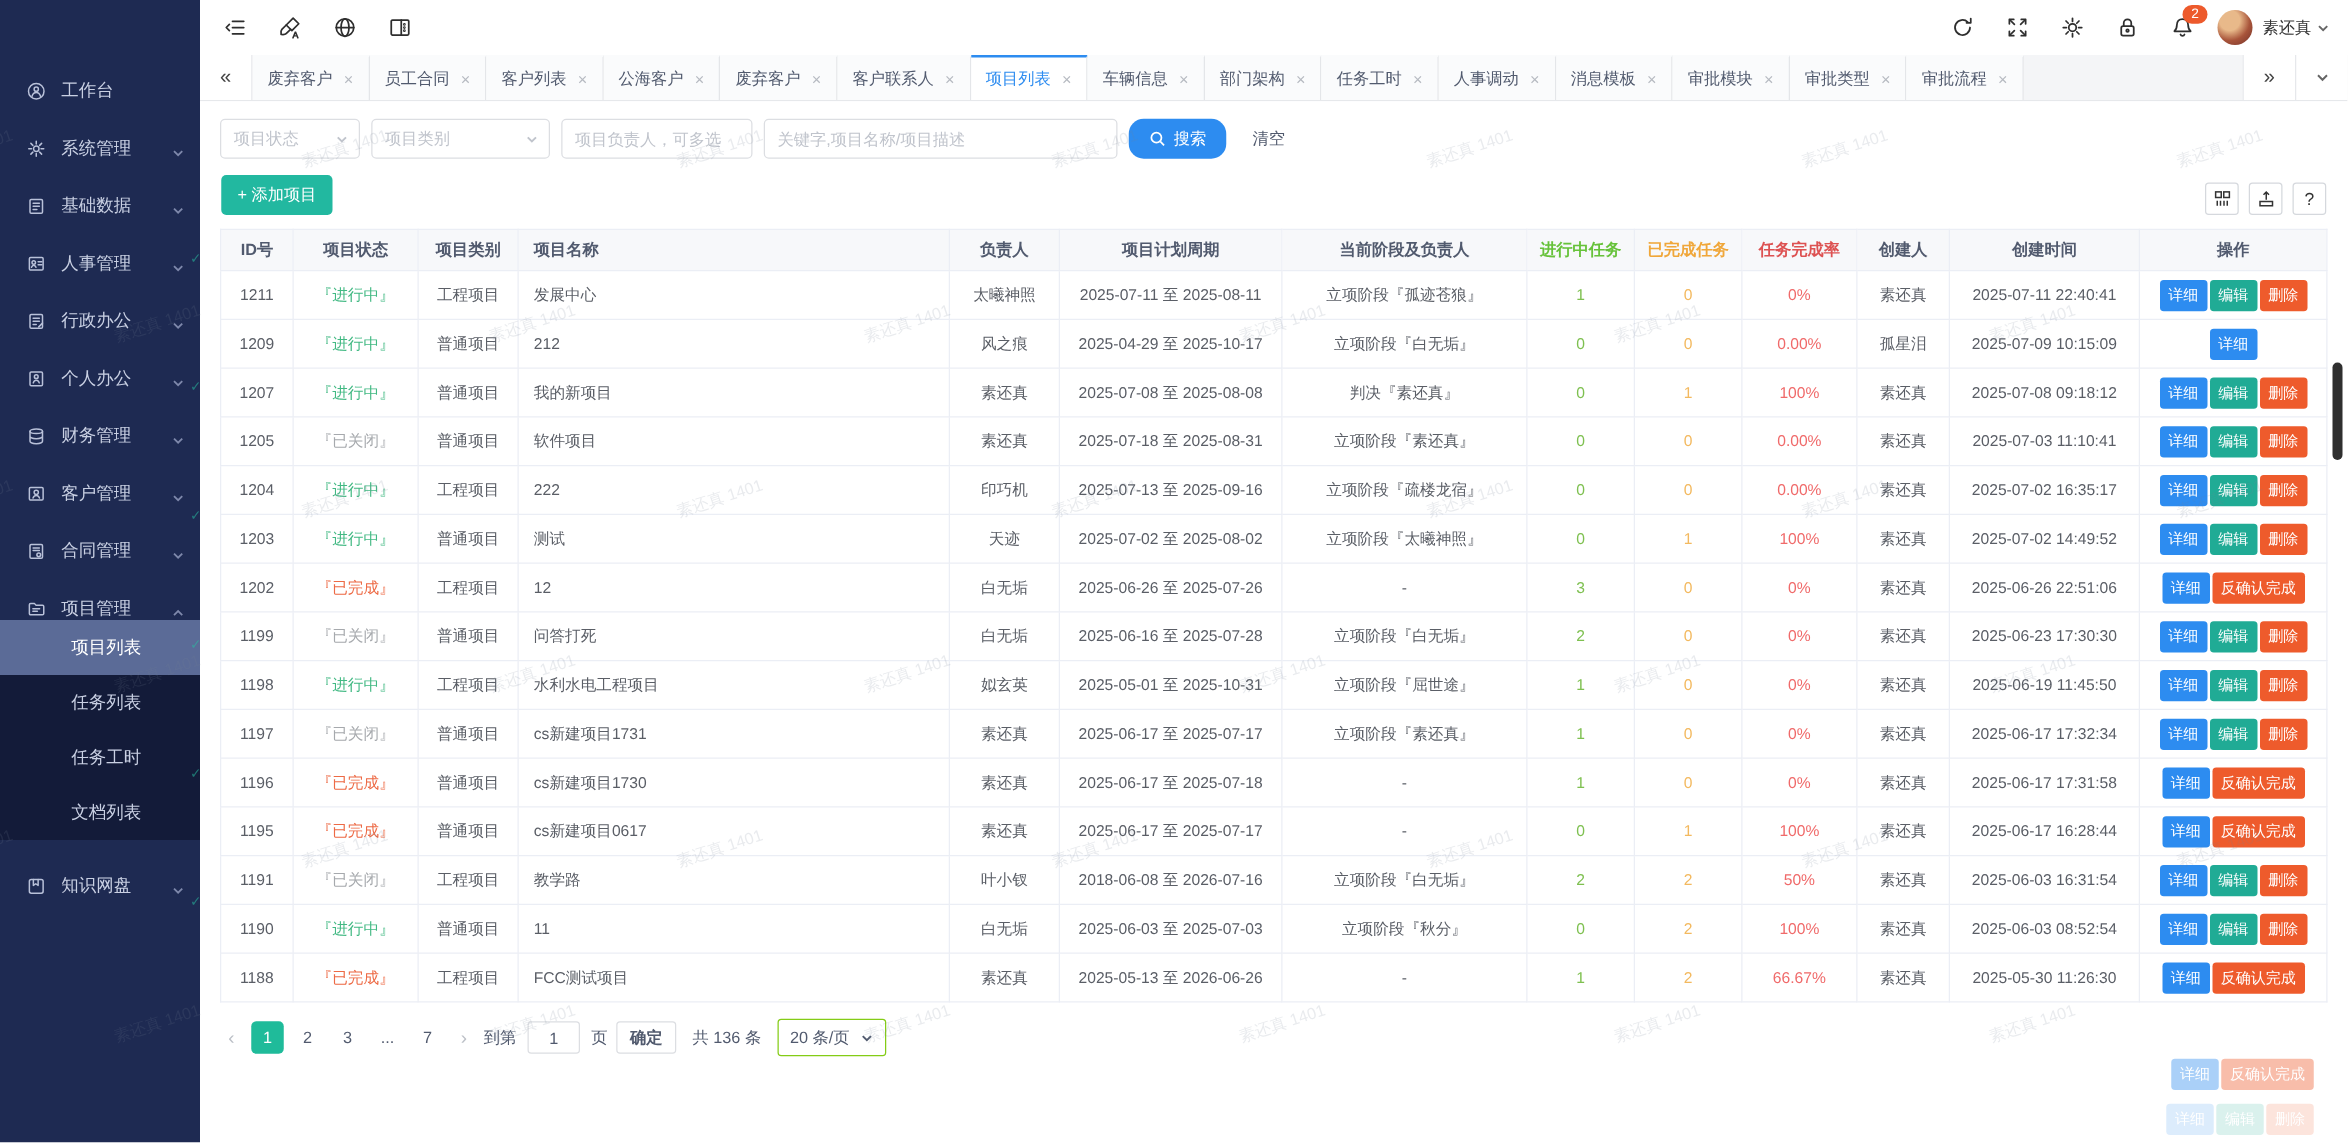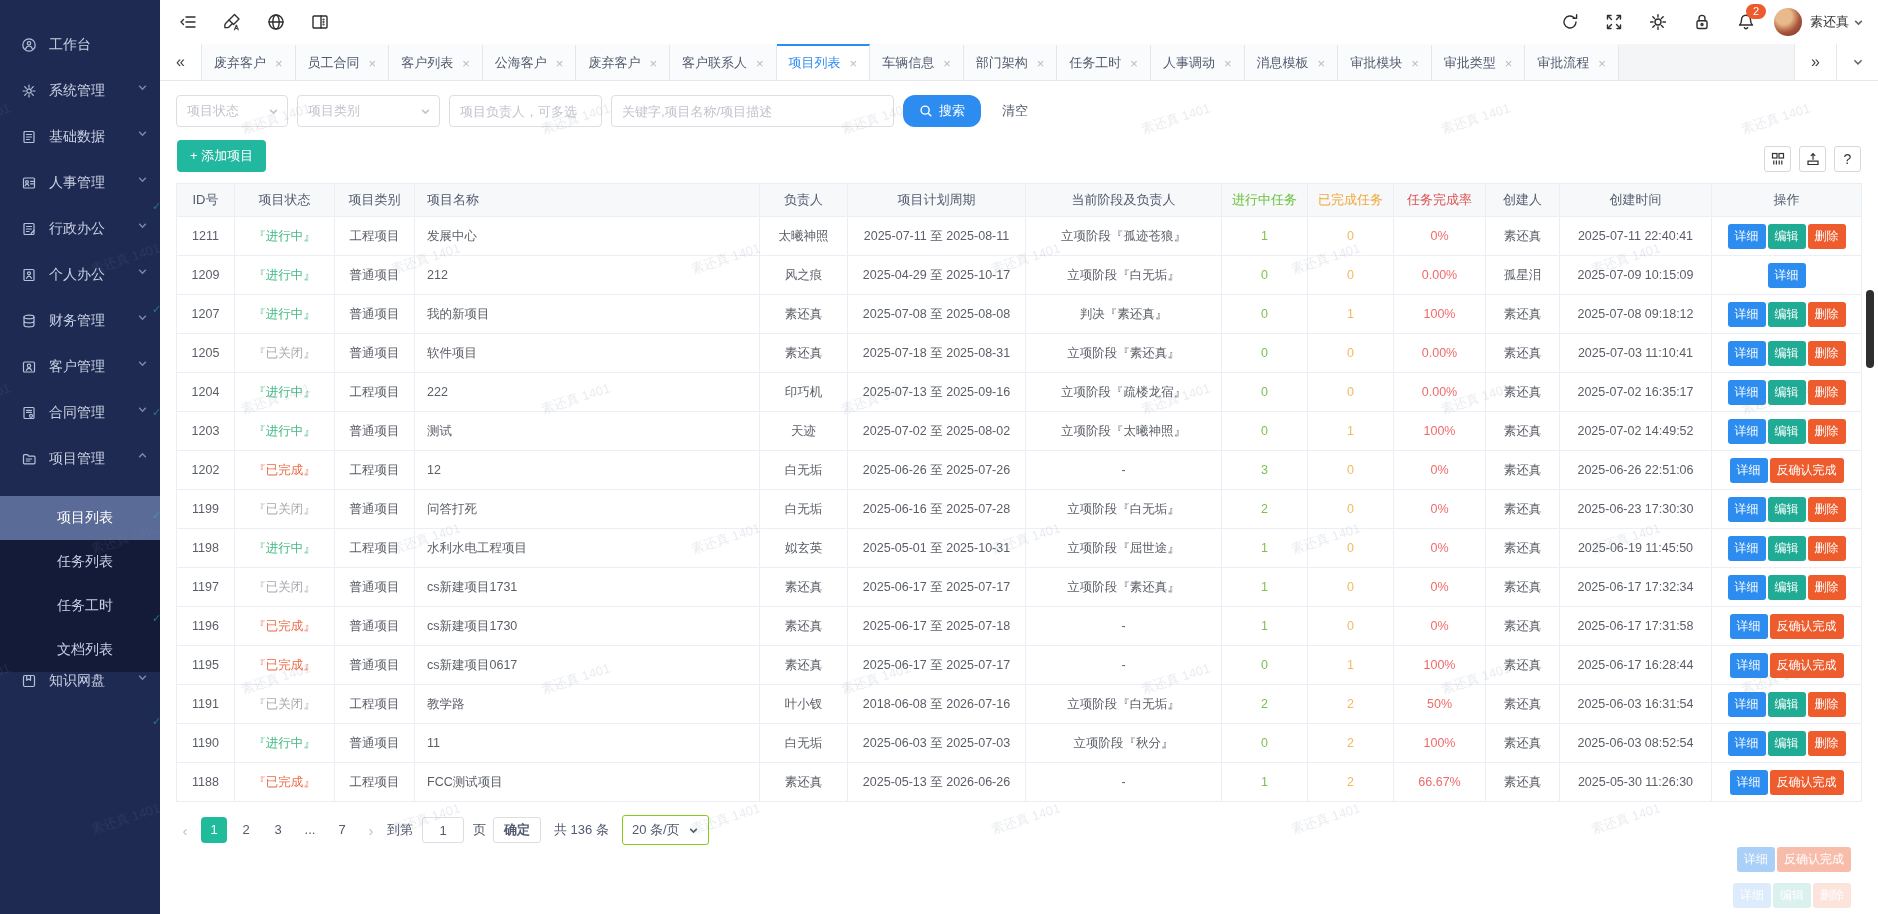--- a/index.html
+++ b/index.html
@@ -1,21 +1,21 @@
 <!DOCTYPE html>
 <html><head>
 <meta charset="utf-8">
 <style>
   *{box-sizing:border-box;margin:0;padding:0}
   html,body{width:1878px;height:914px;overflow:hidden;background:#fff}
   body{font-family:"Liberation Sans","DejaVu Sans",sans-serif;color:#515a6e}
   .app{position:relative;display:flex;width:1878px;height:914px;overflow:hidden}
   
   .sidebar{width:160px;flex-shrink:0;background:#1e2a52;padding-top:36px;position:relative;z-index:2}
-  .side-item{height:46px;display:flex;align-items:flex-start;padding:0 12px 0 20px;font-size:14px;color:#c9d0e3;cursor:pointer}
+  .side-item{height:46px;display:flex;align-items:flex-end;padding:0 12px 0 20px;font-size:14px;color:#c9d0e3;cursor:pointer}
   .side-item .s-icon{width:18px;height:18px;display:flex;align-items:center;justify-content:center;color:#b9c1d9}
   .side-item .s-label{flex:1;margin-left:11px;white-space:nowrap}
   .s-arrow{color:#7e88ab;display:flex}
   .s-arrow.up svg{transform:rotate(180deg)}
   .submenu{background:#131b39}
   .sub-item{height:44px;display:flex;align-items:center;padding-left:57px;font-size:14px;color:#c9d0e3;cursor:pointer}
   .sub-item.active{background:#5b6b97;color:#fff}
   
   .main{flex:1;display:flex;flex-direction:column;min-width:0;background:#fff}
   .topbar{height:44px;display:flex;align-items:center;justify-content:space-between;padding:0 14px 0 6px;background:#fff}
@@ -46,21 +46,21 @@
   .btn-search{height:32px;padding:0 16px;background:#2d8cf0;border:none;border-radius:12px;color:#fff;font-size:13px;display:flex;align-items:center;gap:6px;cursor:pointer}
   .btn-clear{margin-left:12px;background:none;border:none;font-size:13px;color:#515a6e;cursor:pointer}
   .toolbar{display:flex;justify-content:space-between;align-items:flex-end;margin:13px 17px 11px}
   .btn-add{height:32px;padding:0 13px;background:#22b8a0;border:none;border-radius:4px;color:#fff;font-size:13px;cursor:pointer;align-self:flex-start}
   .tool-icons{display:flex;gap:8px}
   .ic-btn{width:27px;height:26px;border:1px solid #d5d8dd;border-radius:3px;background:#fff;display:flex;align-items:center;justify-content:center;color:#333;font-size:14px;cursor:pointer}
   .ic-btn svg{stroke:#333;fill:none;stroke-width:1.2}
   
   .tablebox{margin:0 16px}
   table{width:100%;border-collapse:collapse;table-layout:fixed;font-size:12.5px}
-  th{height:33px;background:#f7f8fa;border:1px solid #ebeef5;font-size:13px;color:#515a6e;font-weight:normal;text-align:center;padding:0 4px;white-space:nowrap;overflow:hidden}
+  th{height:33px;background:#f7f8fa;border:1px solid #ebeef5;font-size:13px;color:#515a6e;font-weight:bold;text-align:center;padding:0 4px;white-space:nowrap;overflow:hidden}
   td{height:39px;border:1px solid #ebeef5;text-align:center;padding:0 4px;color:#5a5e66;white-space:nowrap;overflow:hidden;background:#fff}
   th.l,td.l{text-align:left;padding-left:12px}
   .h-green{color:#67c23a}.h-orange{color:#f0a73a}.h-red{color:#dd5252}
   .st-ongoing{color:#42b983}.st-done{color:#ed6a45}.st-closed{color:#a6a9ad}
   .n-green{color:#7ec050}.n-orange{color:#f3b95f}.n-red{color:#f06a6a}
   .op{display:inline-block;margin:0 1px;padding:4px 7px;border:none;border-radius:3px;font-size:12px;color:#fff;cursor:pointer;white-space:nowrap}
   .op-detail{background:#2d8cf0}.op-edit{background:#20ab95}.op-delete,.op-unconfirm{background:#ee5b2c}
   
   .pagination{display:flex;align-items:center;gap:7px;margin:13px 16px;font-size:13px;color:#515a6e}
   .pg-arrow{background:none;border:none;color:#bcc0c7;font-size:15px;width:18px;cursor:pointer}

